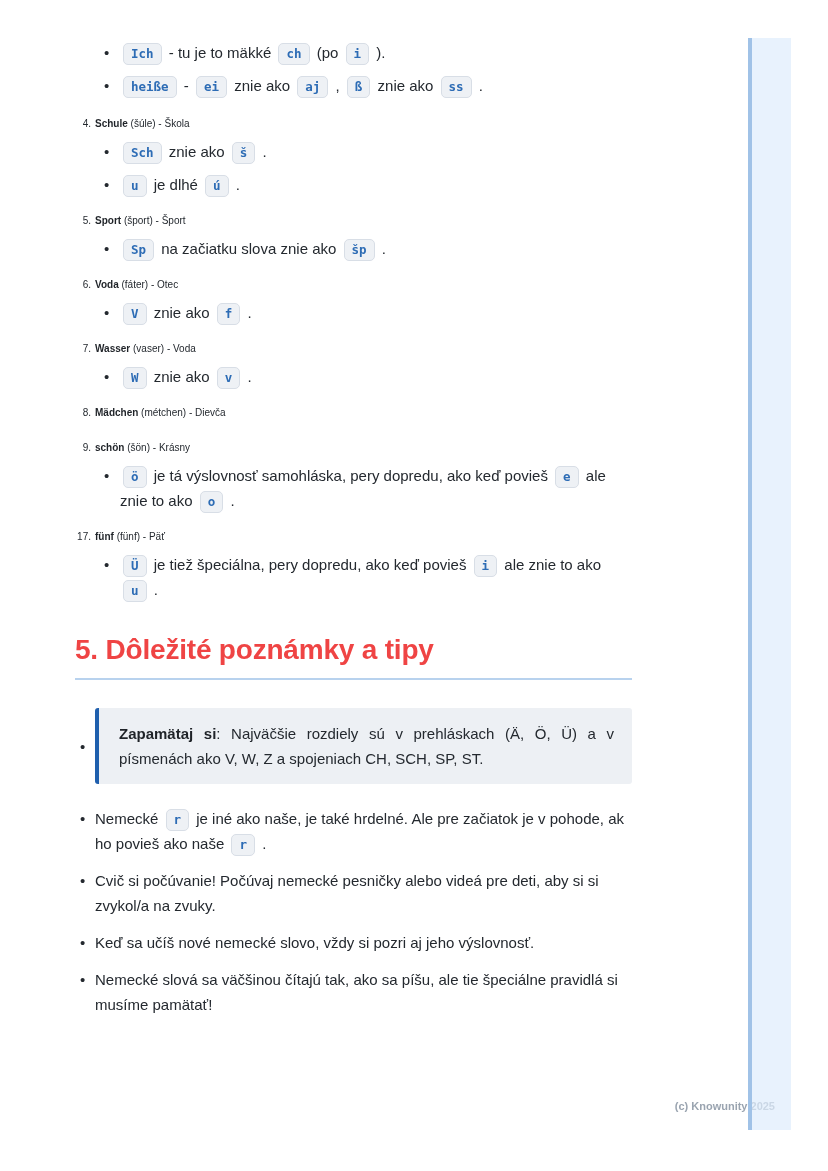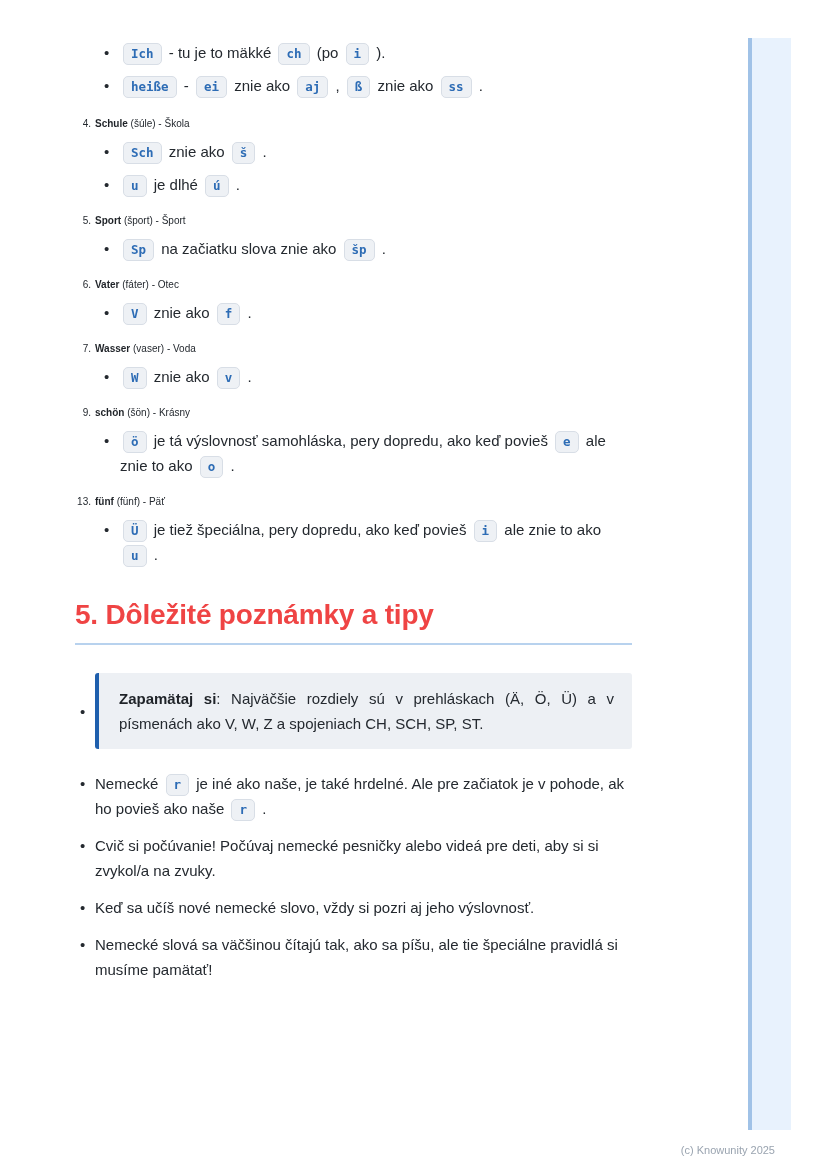--- a/index.html
+++ b/index.html
@@ -47,22 +47,22 @@
   li.tip-item.has-callout{margin-bottom:22px;}
   li.tip-item.has-callout::before{top:50%;transform:translateY(-50%);}
 
   .callout{
     background:#edf0f4;border-left:4px solid #1f5fad;border-radius:3px;
     padding:13px 18px 13px 20px;line-height:25px;text-align:justify;
   }
   .callout strong{font-weight:700;color:#1f2328;}
 
   .footer{
-    position:absolute;top:1144px;right:53px;
-    font-size:11px;color:#9aa4b0;z-index:1;
+    position:absolute;top:1100px;right:53px;
+    font-size:11px;color:#9aa4b0;z-index:1;font-weight:bold;
   }
 
   
   .right-panel{
     position:absolute;left:748px;top:38px;width:43px;height:1092px;
     background:rgba(222,236,252,0.7);
     border-left:4px solid #a0c2e7;box-sizing:border-box;z-index:3;
   }
 </style>
 </head>
@@ -84,41 +84,42 @@
             <li class="sub-item"><span class="code-badge">u</span><span> je dlhé </span><span class="code-badge">ú</span><span> .</span></li>
           </ul>
         </div>
         <div class="num-item">
           <div class="num-head"><span class="num">5.</span><strong>Sport</strong><span> (šport) - Šport</span></div>
           <ul class="sub-list">
             <li class="sub-item"><span class="code-badge">Sp</span><span> na začiatku slova znie ako </span><span class="code-badge">šp</span><span> .</span></li>
           </ul>
         </div>
         <div class="num-item">
-          <div class="num-head"><span class="num">6.</span><strong>Vater</strong><span> (fáter) - Otec</span></div>
+          <div class="num-head"><span class="num">6.</span><strong>Voda</strong><span> (fáter) - Otec</span></div>
           <ul class="sub-list">
             <li class="sub-item"><span class="code-badge">V</span><span> znie ako </span><span class="code-badge">f</span><span> .</span></li>
           </ul>
         </div>
         <div class="num-item">
           <div class="num-head"><span class="num">7.</span><strong>Wasser</strong><span> (vaser) - Voda</span></div>
           <ul class="sub-list">
             <li class="sub-item"><span class="code-badge">W</span><span> znie ako </span><span class="code-badge">v</span><span> .</span></li>
           </ul>
         </div>
         <div class="num-item">
+          <div class="num-head"><span class="num">8.</span><strong>Mädchen</strong><span> (métchen) - Dievča</span></div>
         </div>
         <div class="num-item">
           <div class="num-head"><span class="num">9.</span><strong>schön</strong><span> (šön) - Krásny</span></div>
           <ul class="sub-list">
             <li class="sub-item"><span class="code-badge">ö</span><span> je tá výslovnosť samohláska, pery dopredu, ako keď povieš </span><span class="code-badge">e</span><span> ale znie to ako </span><span class="code-badge">o</span><span> .</span></li>
           </ul>
         </div>
         <div class="num-item">
-          <div class="num-head"><span class="num">13.</span><strong>fünf</strong><span> (fünf) - Päť</span></div>
+          <div class="num-head"><span class="num">17.</span><strong>fünf</strong><span> (fünf) - Päť</span></div>
           <ul class="sub-list">
             <li class="sub-item"><span class="code-badge">Ü</span><span> je tiež špeciálna, pery dopredu, ako keď povieš </span><span class="code-badge">i</span><span> ale znie to ako </span><span class="code-badge">u</span><span> .</span></li>
           </ul>
         </div>
       </div>
 
     <h2 class="section-heading">5. Dôležité poznámky a tipy</h2>
     <hr class="heading-rule">
 
     <ul id="tips-list" class="tips">

